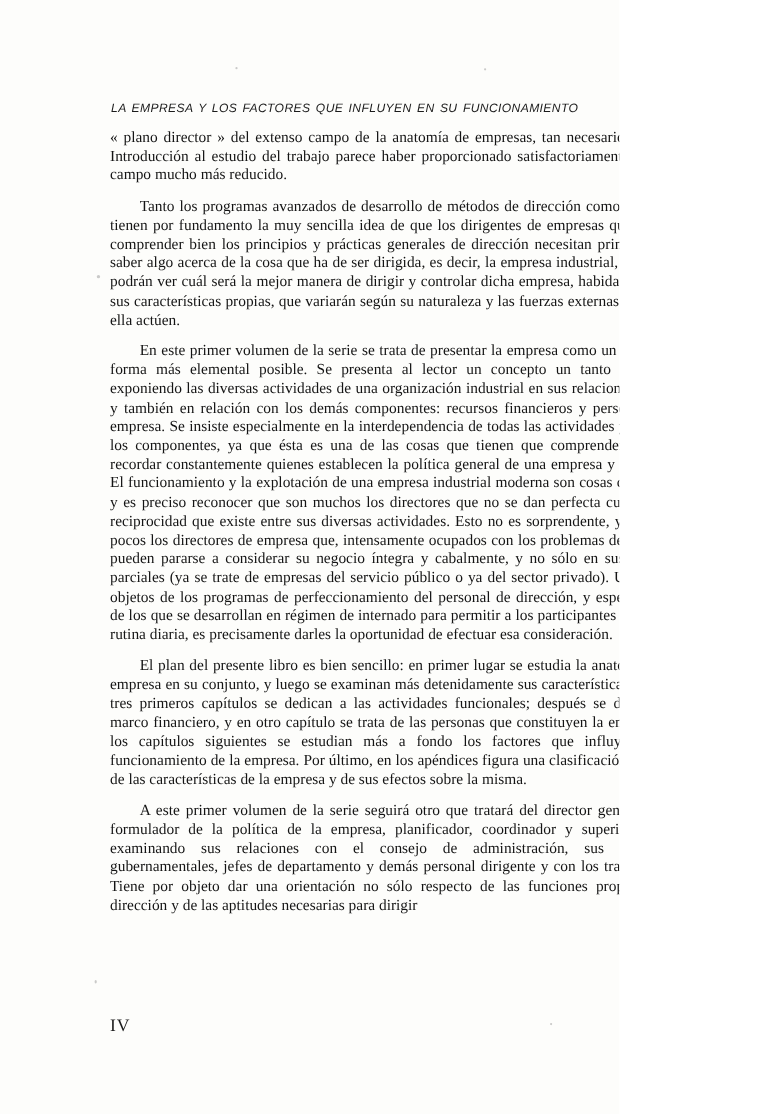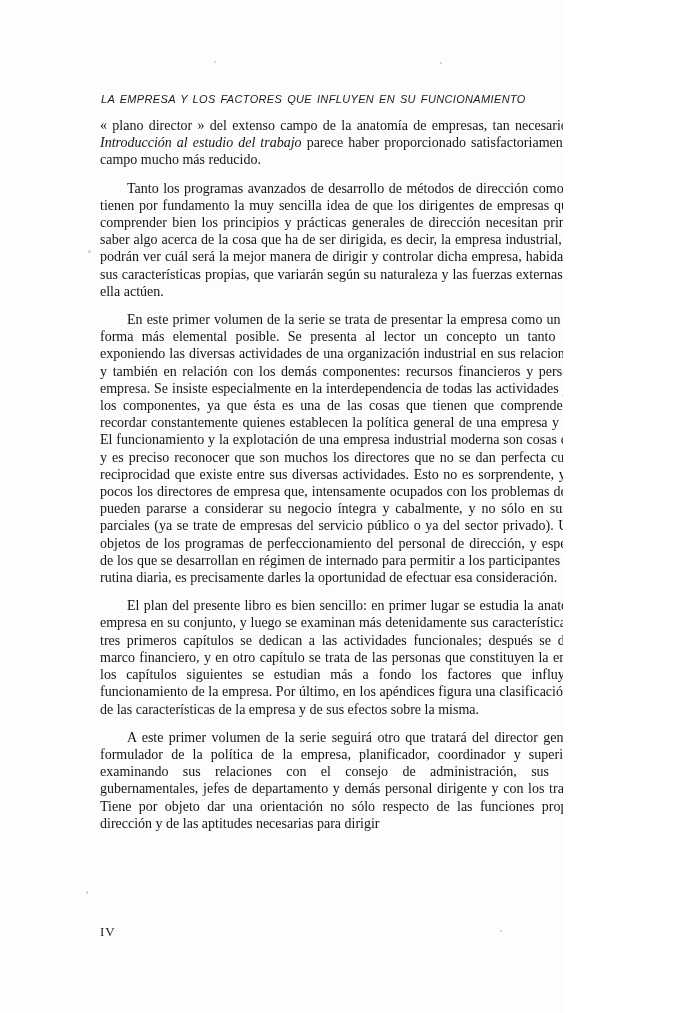--- a/index.html
+++ b/index.html
@@ -36,27 +36,27 @@
   }
 
   .body-text p {
     margin: 0 0 11px 0;
     text-align: justify;
     font-size: 14px;
     line-height: 17.2px;
     color: #141414;
   }
   .body-text p.indent { text-indent: 27px; }
-  .body-text p .it { font-style: italic; }
+  .body-text p .it { }
 
   .folio {
     position: absolute;
     left: 100px;
     top: 924px;
-    font-size: 13px;
+    font-size: 16px;
     letter-spacing: 0.9px;
     color: #1b1b1b;
   }
 
   .speck {
     position: absolute;
     background: #a0a0a0;
     opacity: 0.55;
     border-radius: 50%;
   }

